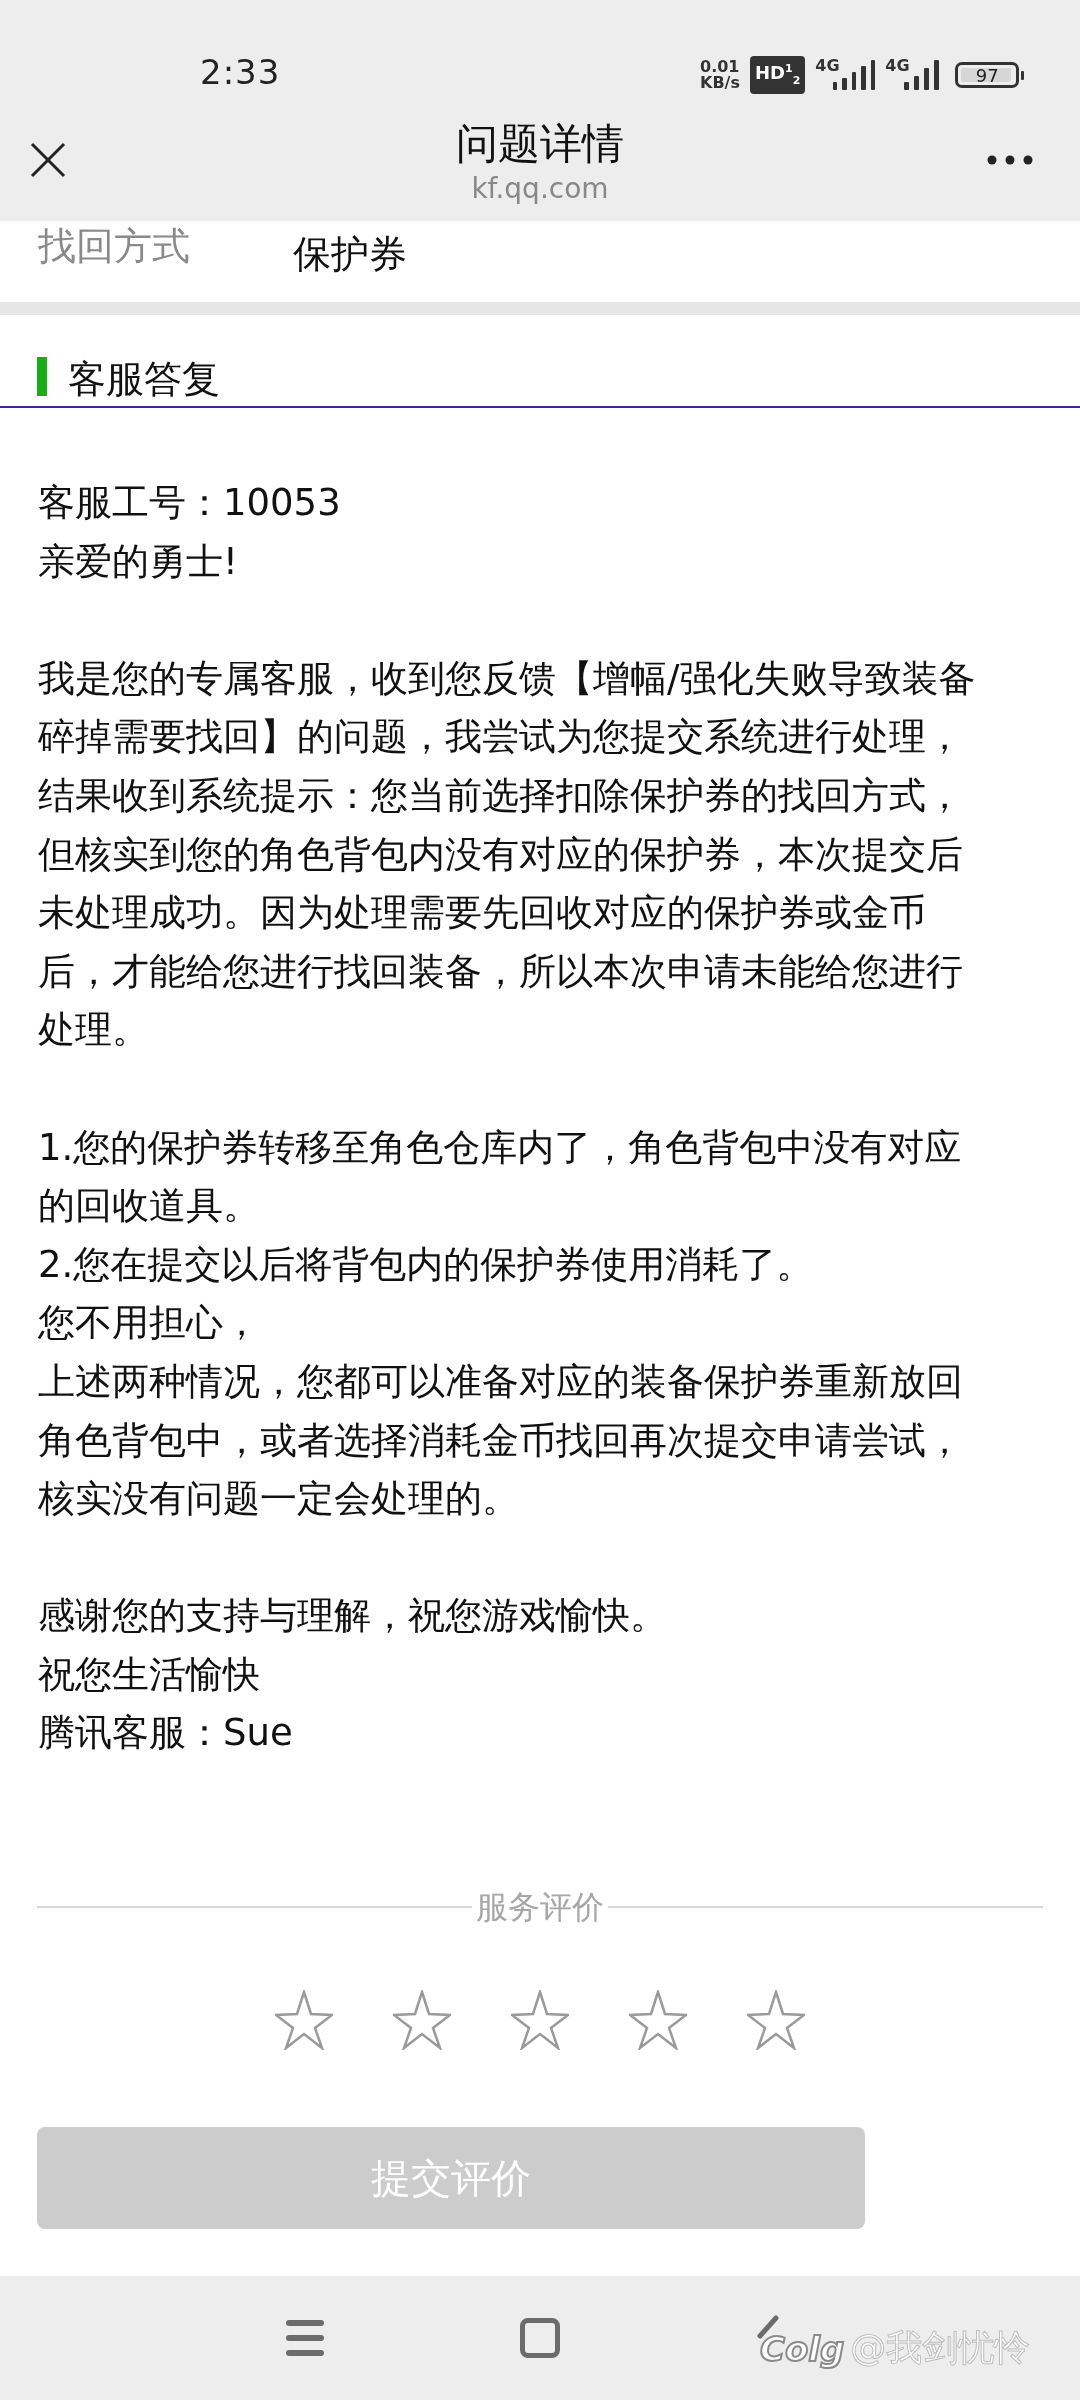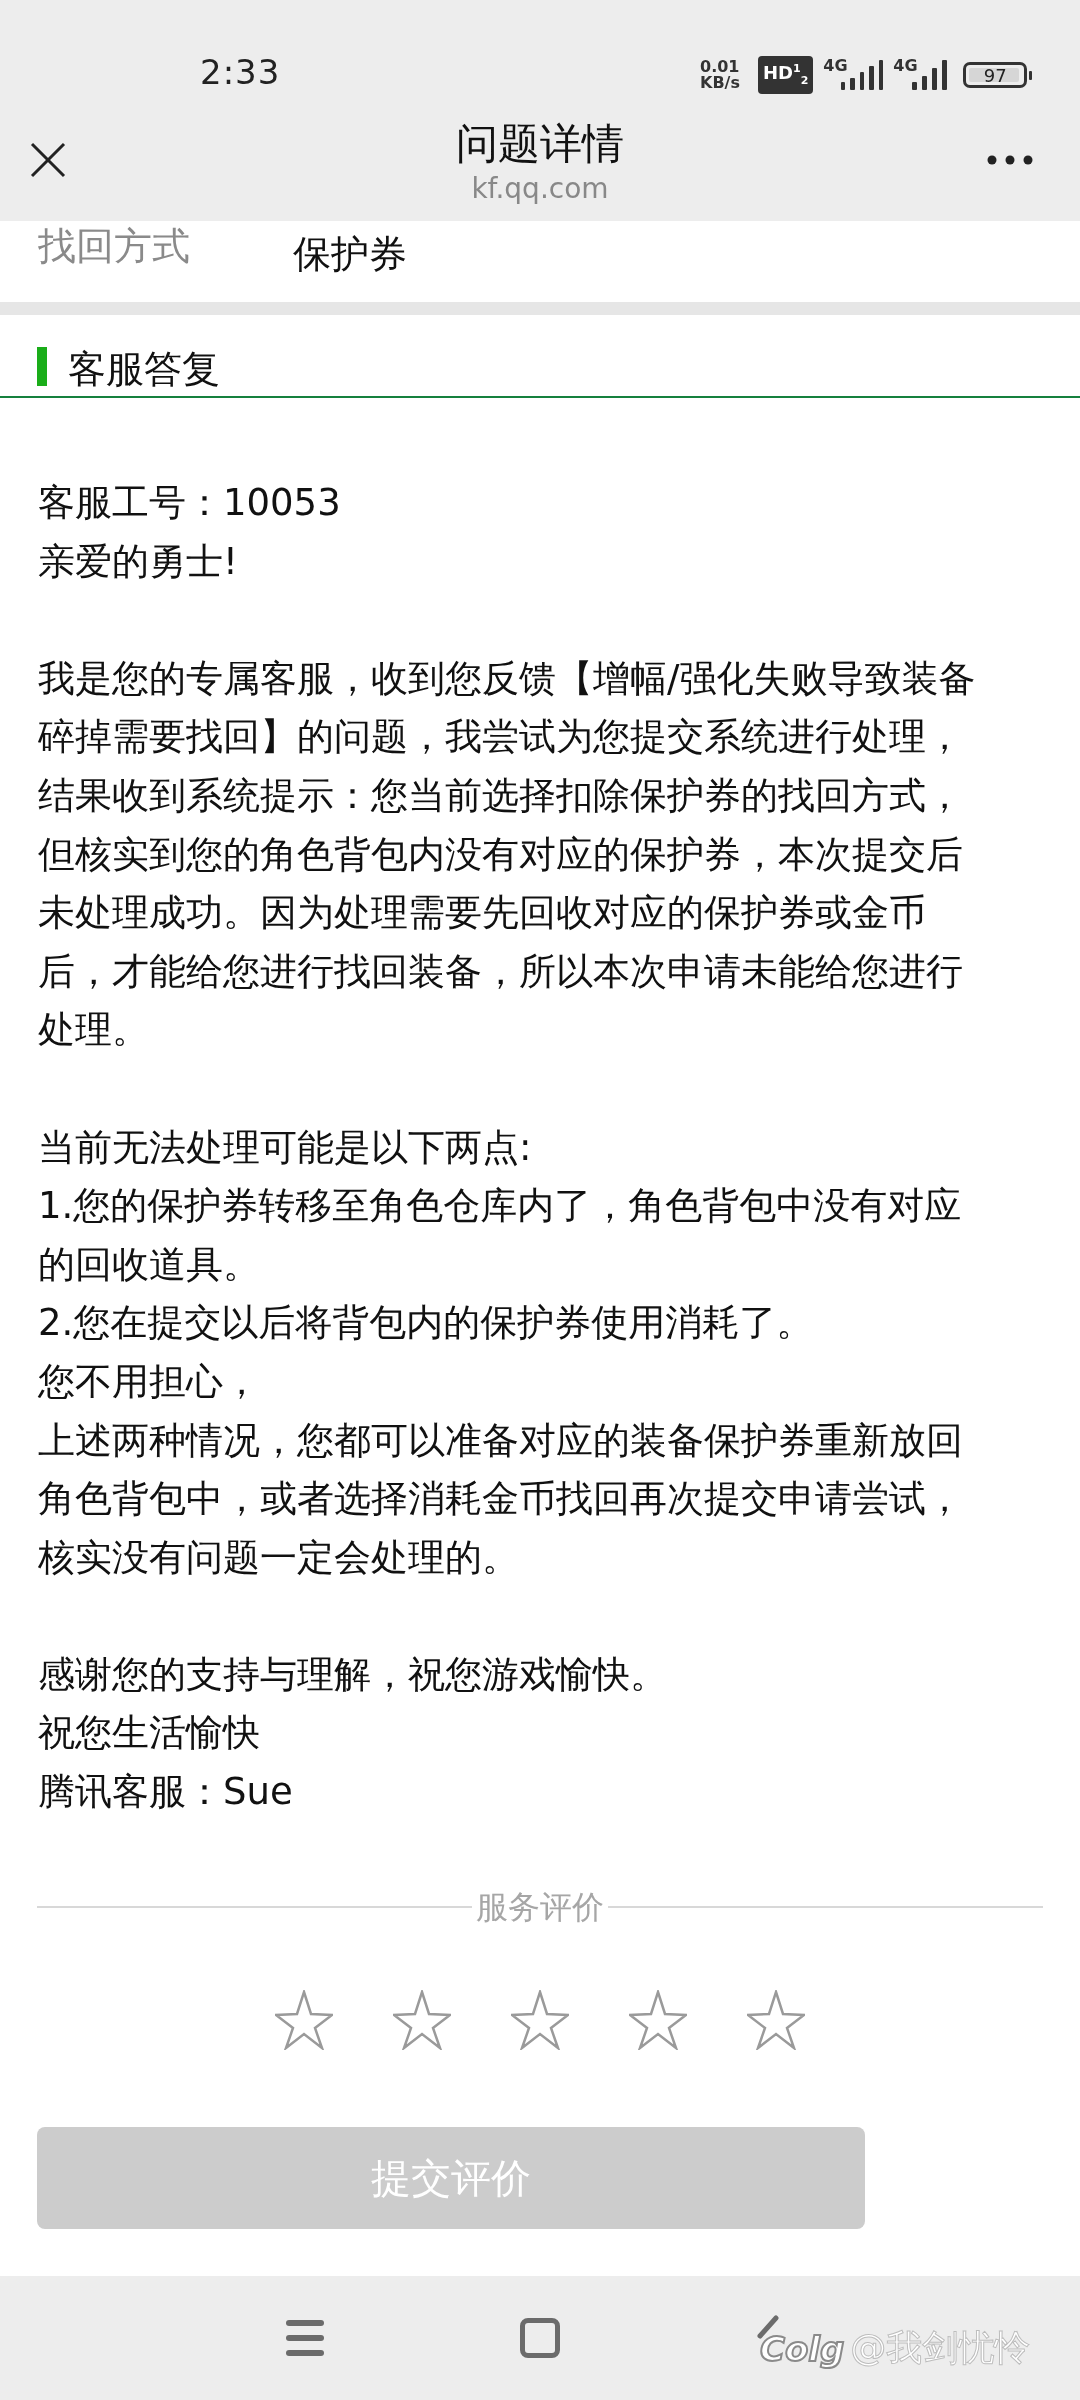--- a/index.html
+++ b/index.html
@@ -4,41 +4,41 @@
 <style>
   * { box-sizing: border-box; margin: 0; padding: 0; }
   html, body { width: 1080px; height: 2400px; overflow: hidden; background: #ffffff; }
   body { position: relative; font-family: "DejaVu Sans", "Liberation Sans", sans-serif; color: #111; }
 
   
   .topbar { position: absolute; left: 0; top: 0; width: 1080px; height: 221px; background: #ededed; }
   .status-time { position: absolute; left: 200px; top: 52px; font-size: 34px; color: #222; letter-spacing: 1px; }
   .status-right { position: absolute; left: 700px; top: 55px; height: 40px; display: flex; align-items: center; gap: 10px; color: #333; }
   .netspeed { display: flex; flex-direction: column; font-size: 16px; font-weight: bold; line-height: 16px; }
-  .hd-badge { background: #333; color: #fff; font-size: 18px; font-weight: bold; padding: 2px 5px; border-radius: 4px; line-height: 22px; margin-left: 8px; }
+  .hd-badge { background: #333; color: #fff; font-size: 18px; font-weight: bold; padding: 2px 5px; border-radius: 4px; line-height: 22px; }
   .sig { display: flex; align-items: flex-end; gap: 5px; height: 30px; position: relative; padding-top: 2px; }
   .sig .lbl { position: absolute; left: 0; top: -4px; font-size: 16px; font-weight: bold; }
   .sig .bar { width: 5px; background: #333; border-radius: 1px; }
   .battery { width: 64px; height: 26px; border: 3px solid #333; border-radius: 7px; position: relative; display: flex; align-items: center; justify-content: center; font-size: 18px; color: #222; }
   .battery .fill { position: absolute; left: 3px; top: 3px; bottom: 3px; right: 5px; background: #d6d6d6; border-radius: 2px; }
   .battery span { position: relative; }
   .battery::after { content: ""; position: absolute; right: -8px; top: 6px; width: 3px; height: 9px; background: #333; border-radius: 1px; }
 
   .close-btn { position: absolute; left: 22px; top: 134px; width: 52px; height: 52px; display: flex; align-items: center; justify-content: center; }
   .more-btn { position: absolute; left: 980px; top: 134px; width: 60px; height: 52px; display: flex; align-items: center; justify-content: center; }
   .page-title { position: absolute; left: 0; width: 1080px; top: 116px; text-align: center; font-size: 42px; color: #111; }
   .page-domain { position: absolute; left: 0; width: 1080px; top: 172px; text-align: center; font-size: 28px; color: #888; }
 
   
   .field-row { position: absolute; left: 0; top: 221px; width: 1080px; height: 81px; background: #fff; }
   .field-label { position: absolute; left: 38px; top: 0px; font-size: 38px; color: #8a8a8a; }
   .field-value { position: absolute; left: 293px; top: 8px; font-size: 38px; color: #111; }
   .gray-band { position: absolute; left: 0; top: 302px; width: 1080px; height: 13px; background: #e6e6e6; }
 
-  .section-header { position: absolute; left: 0; top: 305px; width: 1080px; height: 93px; border-bottom: 2px solid #15803d; }
+  .section-header { position: absolute; left: 0; top: 315px; width: 1080px; height: 93px; border-bottom: 2px solid #4c1d95; }
   .green-bar { position: absolute; left: 37px; top: 42px; width: 10px; height: 39px; background: #1aad19; }
   .section-title { position: absolute; left: 68px; top: 39px; font-size: 38px; color: #111; }
 
   .reply { position: absolute; left: 38px; top: 474px; width: 1010px; font-size: 37px; line-height: 58.6px; color: #111; }
   .reply .line { height: 58.6px; white-space: nowrap; }
 
   .rating-divider { position: absolute; left: 37px; top: 1906px; width: 1006px; height: 2px; background: #d8d8d8; }
   .rating-label { position: absolute; left: 0; width: 1080px; top: 1886px; text-align: center; }
   .rating-label span { background: #fff; padding: 0 4px; font-size: 32px; color: #a6a6a6; }
 
@@ -123,21 +123,20 @@
   <div class="line">亲爱的勇士!</div>
   <div class="line"></div>
   <div class="line">我是您的专属客服，收到您反馈【增幅/强化失败导致装备</div>
   <div class="line">碎掉需要找回】的问题，我尝试为您提交系统进行处理，</div>
   <div class="line">结果收到系统提示：您当前选择扣除保护券的找回方式，</div>
   <div class="line">但核实到您的角色背包内没有对应的保护券，本次提交后</div>
   <div class="line">未处理成功。因为处理需要先回收对应的保护券或金币</div>
   <div class="line">后，才能给您进行找回装备，所以本次申请未能给您进行</div>
   <div class="line">处理。</div>
   <div class="line"></div>
-  <div class="line">当前无法处理可能是以下两点:</div>
   <div class="line">1.您的保护券转移至角色仓库内了，角色背包中没有对应</div>
   <div class="line">的回收道具。</div>
   <div class="line">2.您在提交以后将背包内的保护券使用消耗了。</div>
   <div class="line">您不用担心，</div>
   <div class="line">上述两种情况，您都可以准备对应的装备保护券重新放回</div>
   <div class="line">角色背包中，或者选择消耗金币找回再次提交申请尝试，</div>
   <div class="line">核实没有问题一定会处理的。</div>
   <div class="line"></div>
   <div class="line">感谢您的支持与理解，祝您游戏愉快。</div>
   <div class="line">祝您生活愉快</div>

